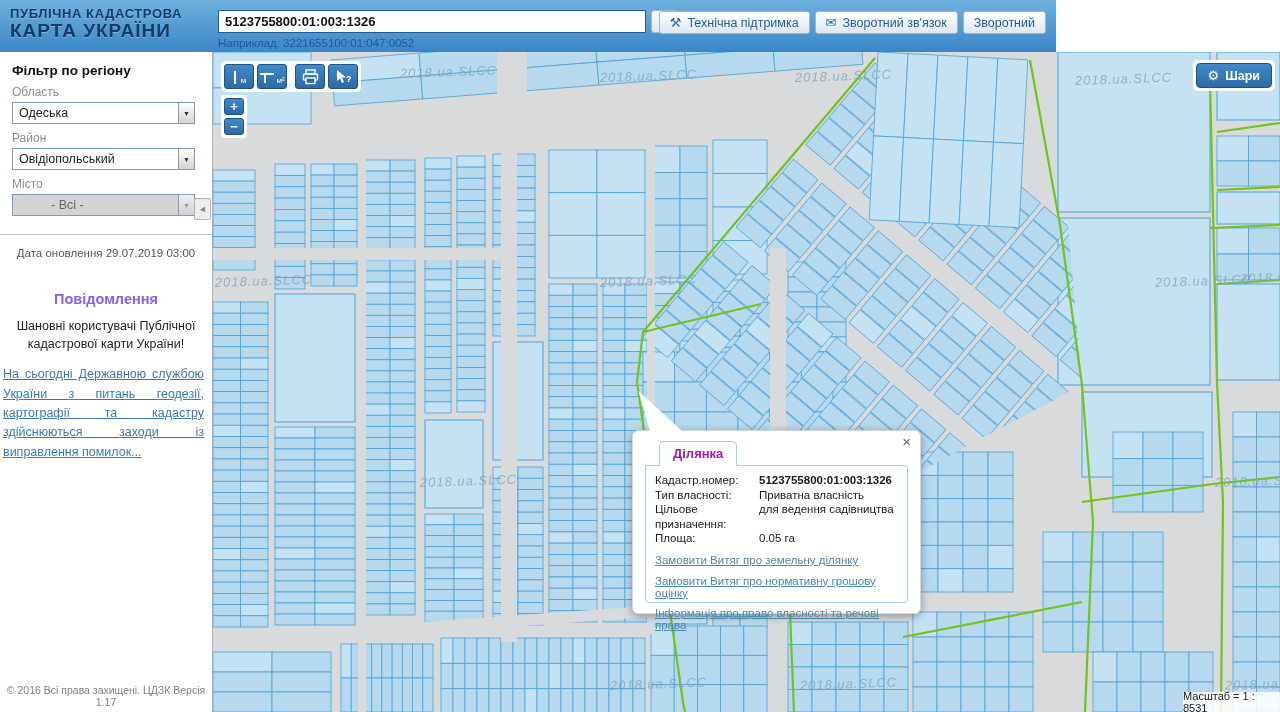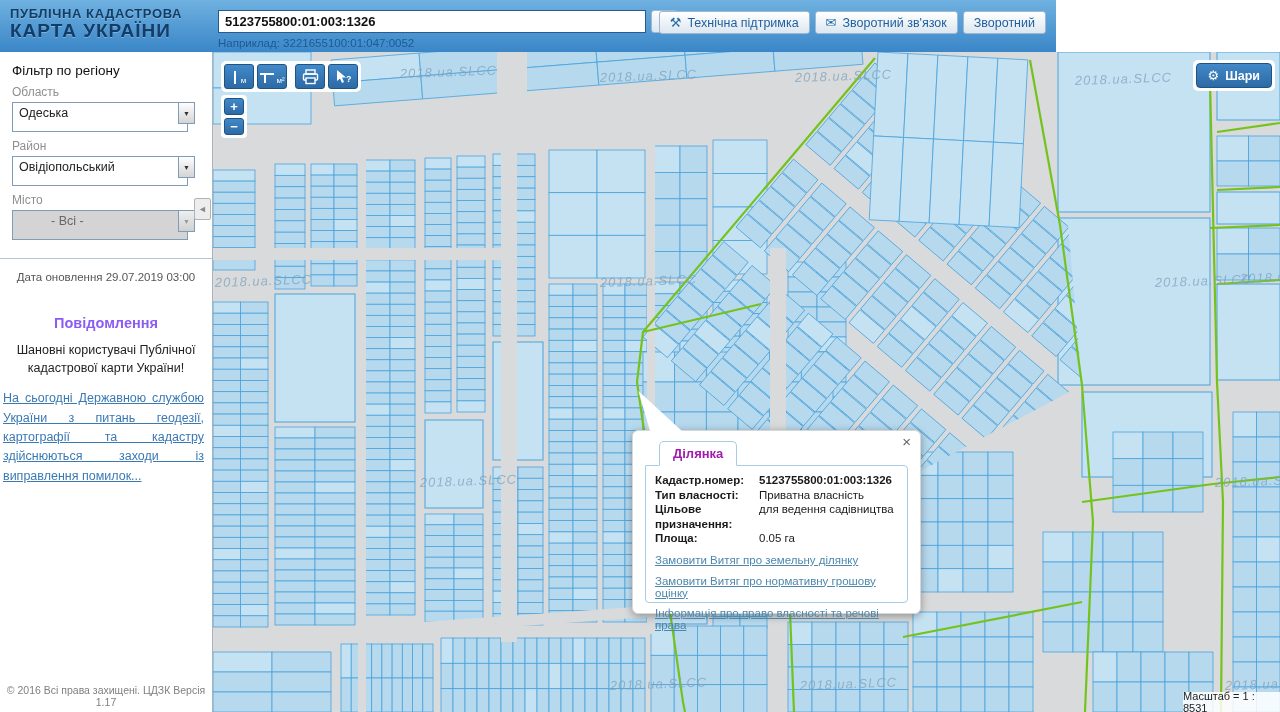--- a/index.html
+++ b/index.html
@@ -23,23 +23,23 @@
   .hbtns { position:absolute; right:10px; top:11px; display:flex; gap:5px; }
   .hbtn { height:23px; padding:0 10px; display:flex; align-items:center; gap:6px;
     background:linear-gradient(#ffffff,#dce7f0); border:1px solid #9db8cf; border-radius:3px;
     font-size:12.5px; color:#1f5e9e; cursor:pointer; font-family:"Liberation Sans",sans-serif; }
   .hbtn .hicon { font-size:13px; color:#2a6ea9; }
 
   
   aside { position:absolute; left:0; top:52px; width:213px; bottom:0; background:#fff;
     border-right:1px solid #aab3ba; }
   .filter { padding:11px 12px 6px 12px; }
-  .ftitle { font-size:13.5px; font-weight:normal; color:#111; margin-bottom:4px; }
+  .ftitle { font-size:13.5px; font-weight:bold; color:#111; margin-bottom:4px; }
   .flabel { font-size:12px; color:#8f8f8f; margin:7px 0 3px; }
-  .selbox { position:relative; width:176px; height:30px; border:1px solid #7f9db9; background:#fff; }
+  .selbox { position:relative; width:176px; height:22px; border:1px solid #7f9db9; background:#fff; }
   .selbox .selval { display:block; font-size:12.5px; color:#222; padding:3px 22px 0 6px;
     white-space:nowrap; overflow:hidden; }
   .selbox .selarrow { position:absolute; right:-8px; top:-1px; width:17px; height:22px; border:1px solid #7f9db9;
     background:linear-gradient(#fefefe,#d4d4d4); font-size:7px; color:#333; text-align:center; line-height:22px; cursor:pointer; }
   .selbox.disabled { background:#d4d4d4;padding-left:32px; }
   .selbox.disabled .selval { color:#666; }
   .selbox.disabled .selarrow { color:#999; background:linear-gradient(#efefef,#d0d0d0); }
   .collapse { position:absolute; right:1px; top:146px; width:17px; height:22px; background:#ededed;
     border:1px solid #b3b3b3; border-radius:2px; color:#8a8a8a; font-size:9px; cursor:pointer; }
   .sdivider { border-top:1px solid #b9c6d2; margin-top:12px; }
@@ -77,21 +77,21 @@
     border:1px solid #d7d7d7; border-radius:6px; box-shadow:0 2px 8px rgba(0,0,0,.35); }
   .pointer { position:absolute; left:2px; top:-40px; width:48px; height:41px; background:#fff;
     clip-path:polygon(7% 0, 32% 100%, 100% 100%); }
   .pclose { position:absolute; right:9px; top:3px; font-size:15px; color:#666; cursor:pointer; line-height:1; }
   .ptab { display:inline-block; margin:10px 0 0 26px; padding:4px 13px 4px; border:1px solid #a9cce4;
     border-bottom:1px solid #fff; border-radius:5px 5px 0 0; font-size:13px; font-weight:bold; color:#a21caf;
     position:relative; z-index:2; background:#fff; cursor:pointer; }
   .pcontent { margin:-1px 12px 0 12px; border:1px solid #a9cce4; border-radius:0 4px 4px 4px;
     padding:7px 9px 10px; height:138px; }
   .prow { display:flex; font-size:11.5px; line-height:14.5px; color:#1a1a1a; }
-  .prow .plabel { width:104px; font-weight:bold; flex:none; }
+  .prow .plabel { width:104px; font-weight:normal; flex:none; }
   .prow .pval { flex:1; }
   .prow.vbold .pval { font-weight:bold; }
   .plink { display:block; margin-top:8.5px; font-size:11.5px; color:#4d87ac; text-decoration:underline; cursor:pointer; }
 </style>
 </head>
 <body>
 
 <div class="app">
 
   <header>

